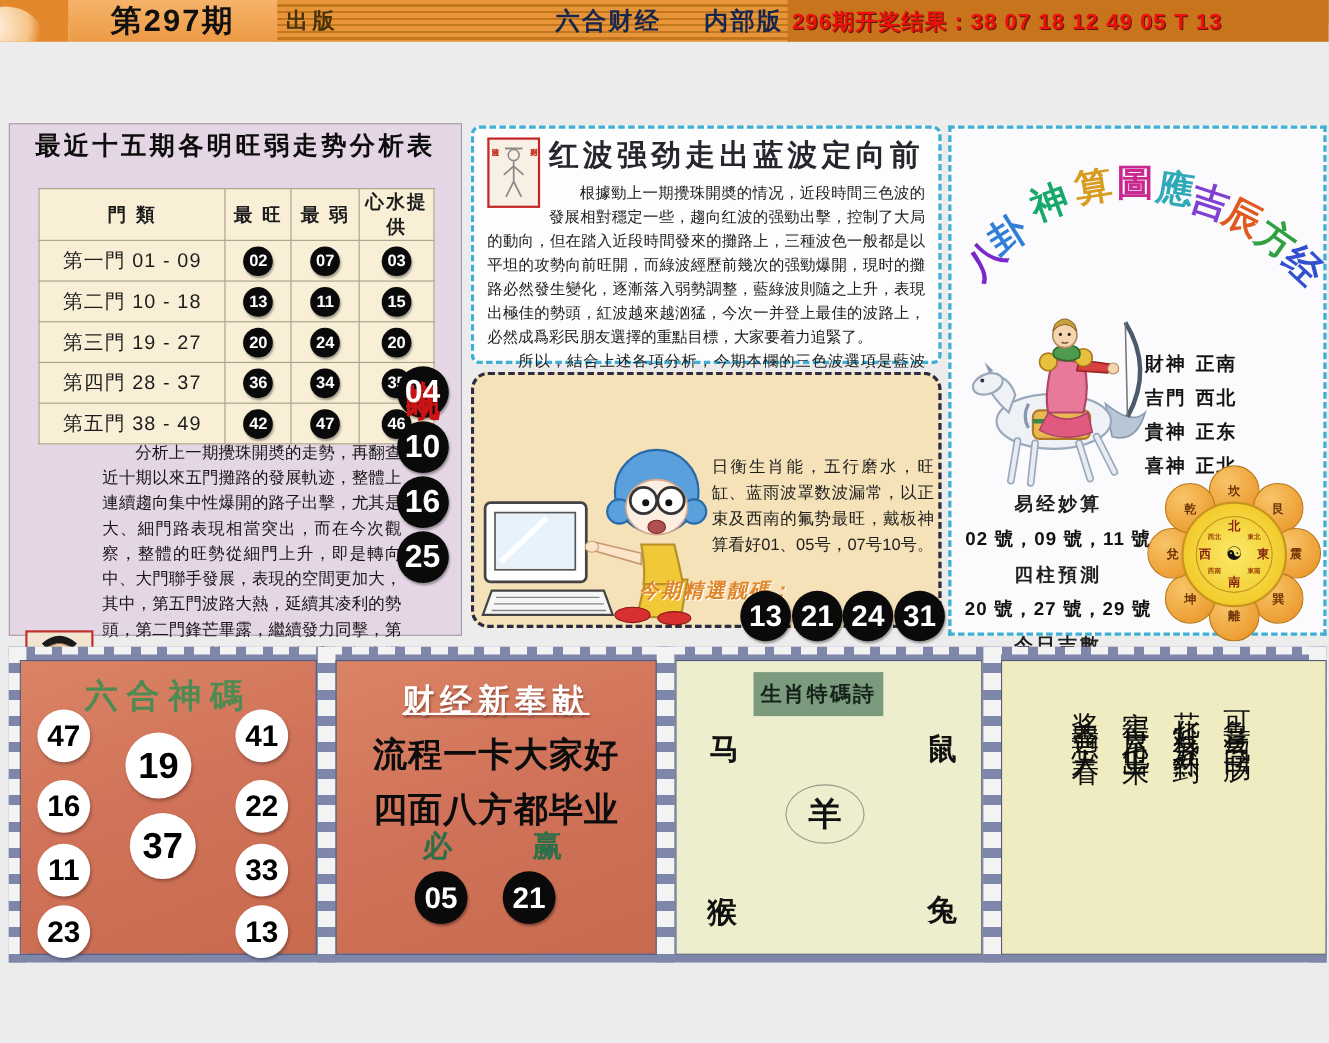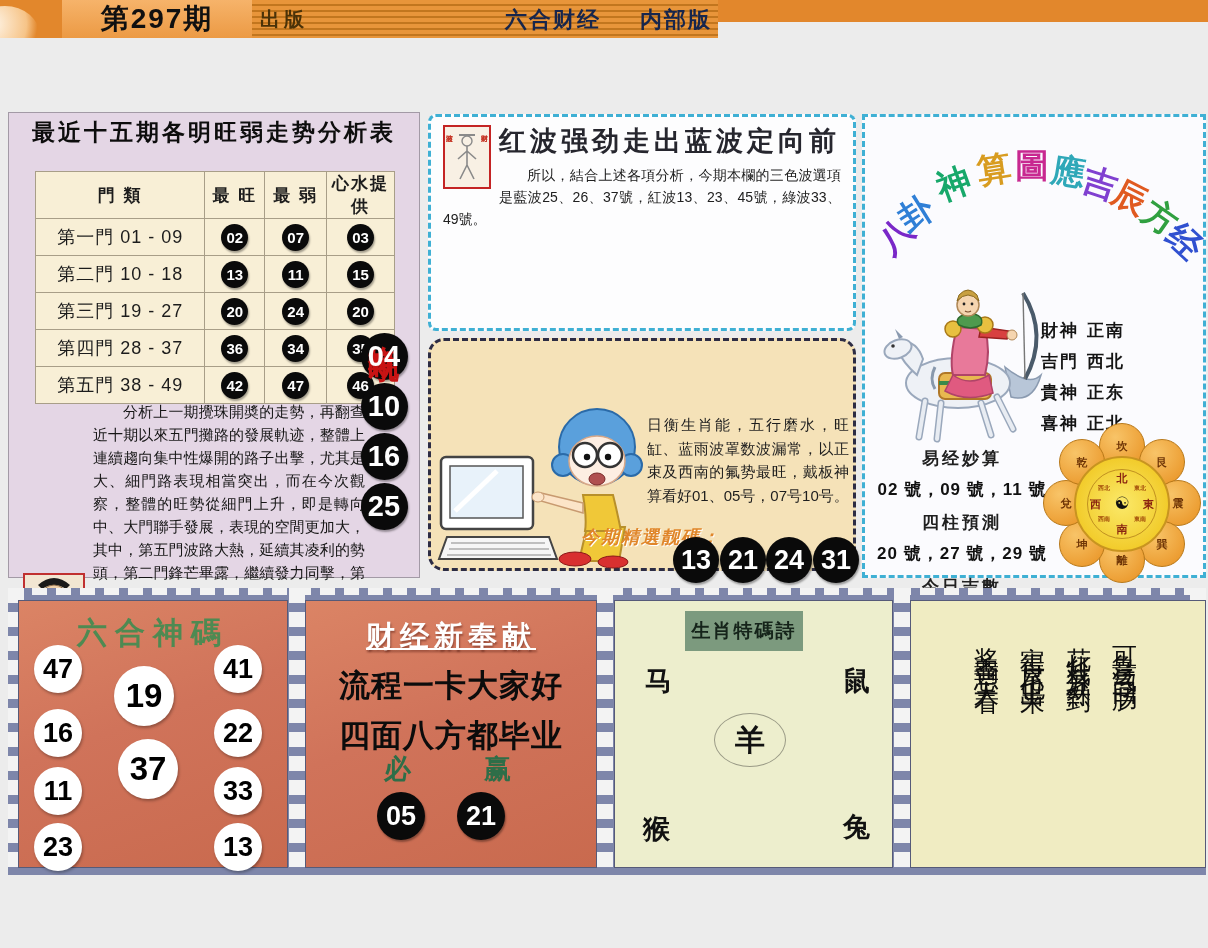--- a/index.html
+++ b/index.html
@@ -137,20 +137,21 @@
 
 <div id="page">
 
   <div id="hdr-band">
     <div id="hdr-stripes"></div>
     <div id="hdr-swoosh"></div>
     <div class="issue-box">第297期</div>
     <div class="publish">出版</div>
     <div class="brand">六合财经</div>
     <div class="edition">内部版</div>
+    <div class="result-box">296期开奖结果：38 07 18 12 49 05 T 13</div>
   </div>
 
   <div id="trend">
     <div class="t-title">最近十五期各明旺弱走势分析表</div>
     <table>
       <tbody>
           <tr>
         <th style="width:170px">門 類</th>
         <th style="width:60px">最 旺</th>
         <th style="width:62px">最 弱</th>
@@ -245,20 +246,21 @@
     <div id="rw-stamp">
       <span class="vtxt vl">波有波路</span>
       <span class="vtxt vr">财有财路</span>
       <svg width="44" height="60" viewBox="0 0 44 60">
         <circle cx="22" cy="14" r="5" fill="none" stroke="#8a8a8a" stroke-width="1.4"></circle>
         <path d="M22 19 L22 38 M22 24 L13 32 M22 24 L31 32 M22 38 L15 52 M22 38 L29 52" fill="none" stroke="#8a8a8a" stroke-width="1.6"></path>
         <path d="M14 8 L30 8" stroke="#8a8a8a" stroke-width="2"></path>
       </svg>
     </div>
     <div class="rw-title">红波强劲走出蓝波定向前</div>
+    <p>根據勁上一期攪珠開奬的情况，近段時間三色波的發展相對穩定一些，趨向红波的强勁出擊，控制了大局的動向，但在踏入近段時間發來的攤路上，三種波色一般都是以平坦的攻勢向前旺開，而綠波經歷前幾次的强勁爆開，現时的攤路必然發生變化，逐漸落入弱勢調整，藍綠波則隨之上升，表現出極佳的勢頭，紅波越來越汹猛，今次一并登上最佳的波路上，必然成爲彩民朋友選擇的重點目標，大家要着力追緊了。</p>
     <p>所以，結合上述各項分析，今期本欄的三色波選項是藍波25、26、37號，紅波13、23、45號，綠波33、49號。</p>
   </div>
 
   <div id="computer">
     <svg width="212" height="170" viewBox="0 0 212 170" style="position:absolute;left:6px;top:58px">
       <rect x="4" y="58" width="92" height="72" rx="5" fill="#ffffff" stroke="#444" stroke-width="2.5"></rect>
       <rect x="13" y="67" width="73" height="52" fill="#e8f2fa" stroke="#555" stroke-width="1.5"></rect>
       <path d="M18 112 L60 72" stroke="#ffffff" stroke-width="5"></path>
       <path d="M10 138 L112 138 L120 160 L2 160 Z" fill="#f6f6f6" stroke="#444" stroke-width="2"></path>
       <path d="M14 144 L108 144 M12 150 L112 150 M10 156 L114 156" stroke="#888" stroke-width="1.2"></path>

